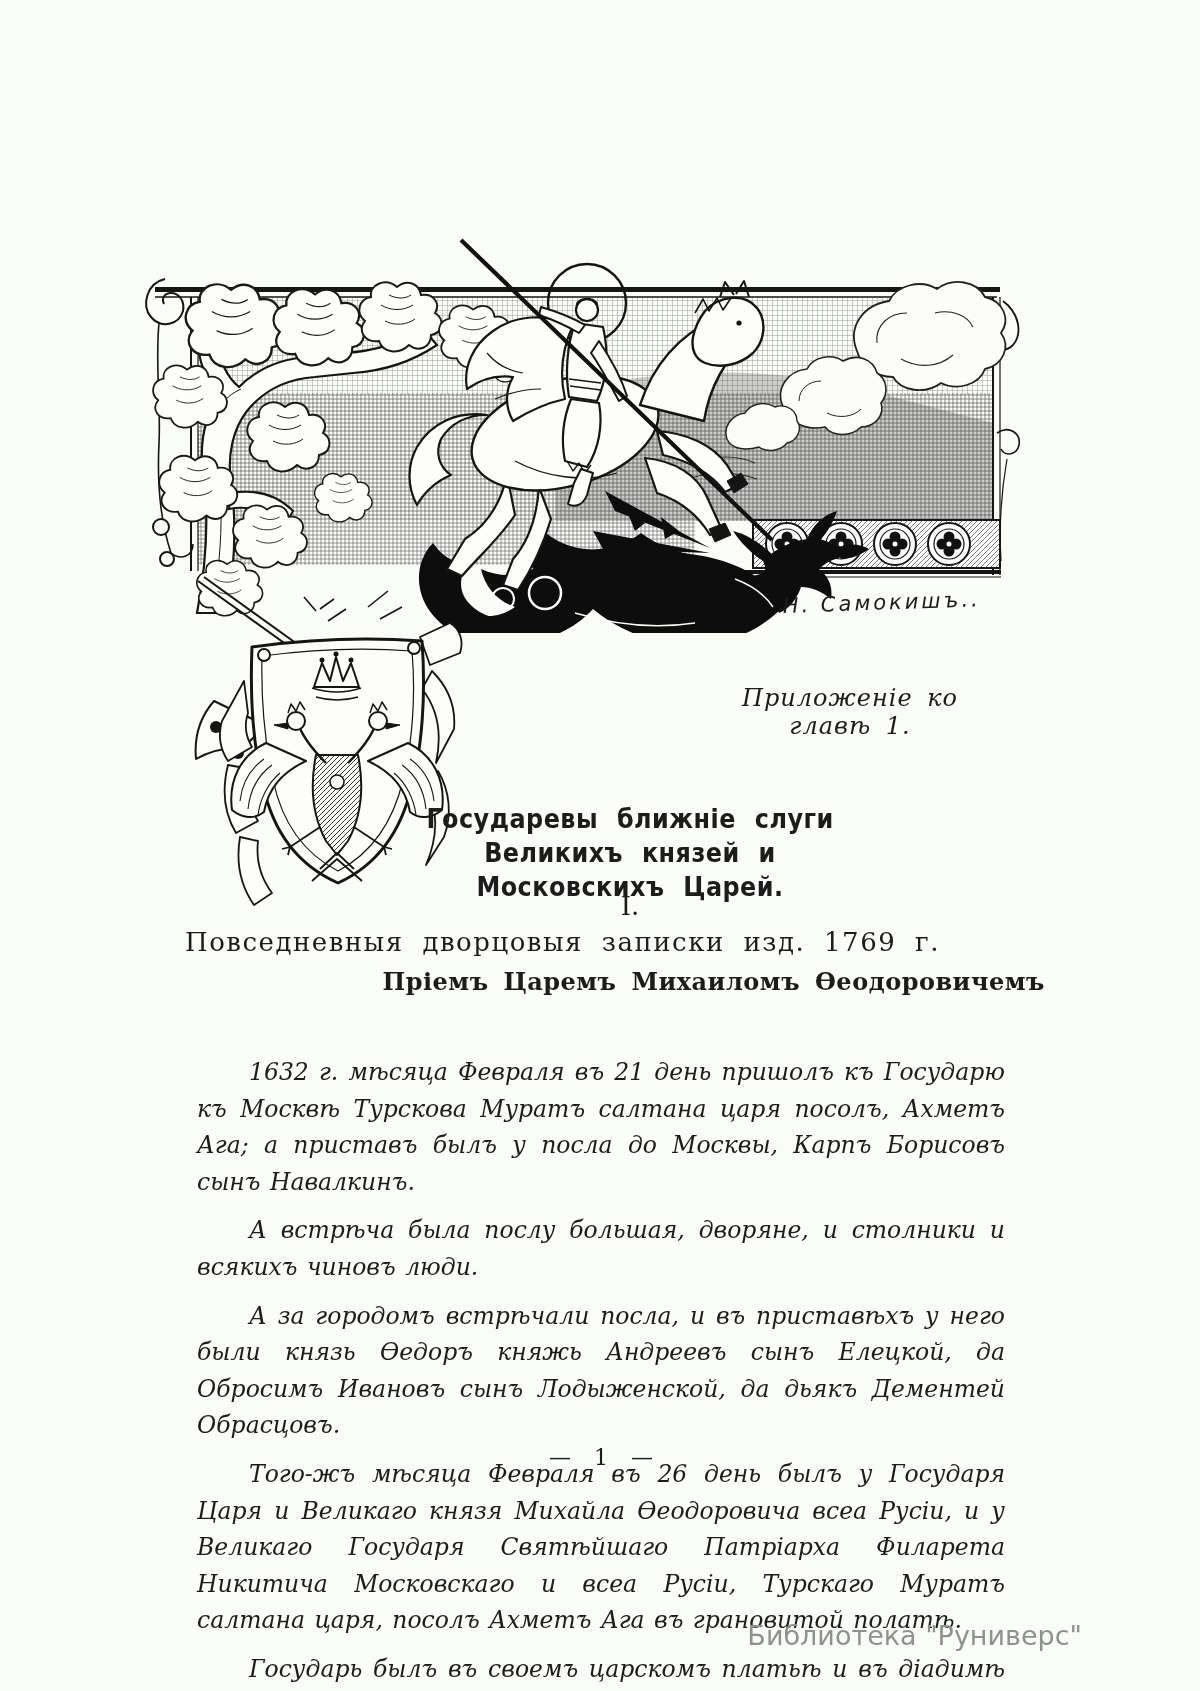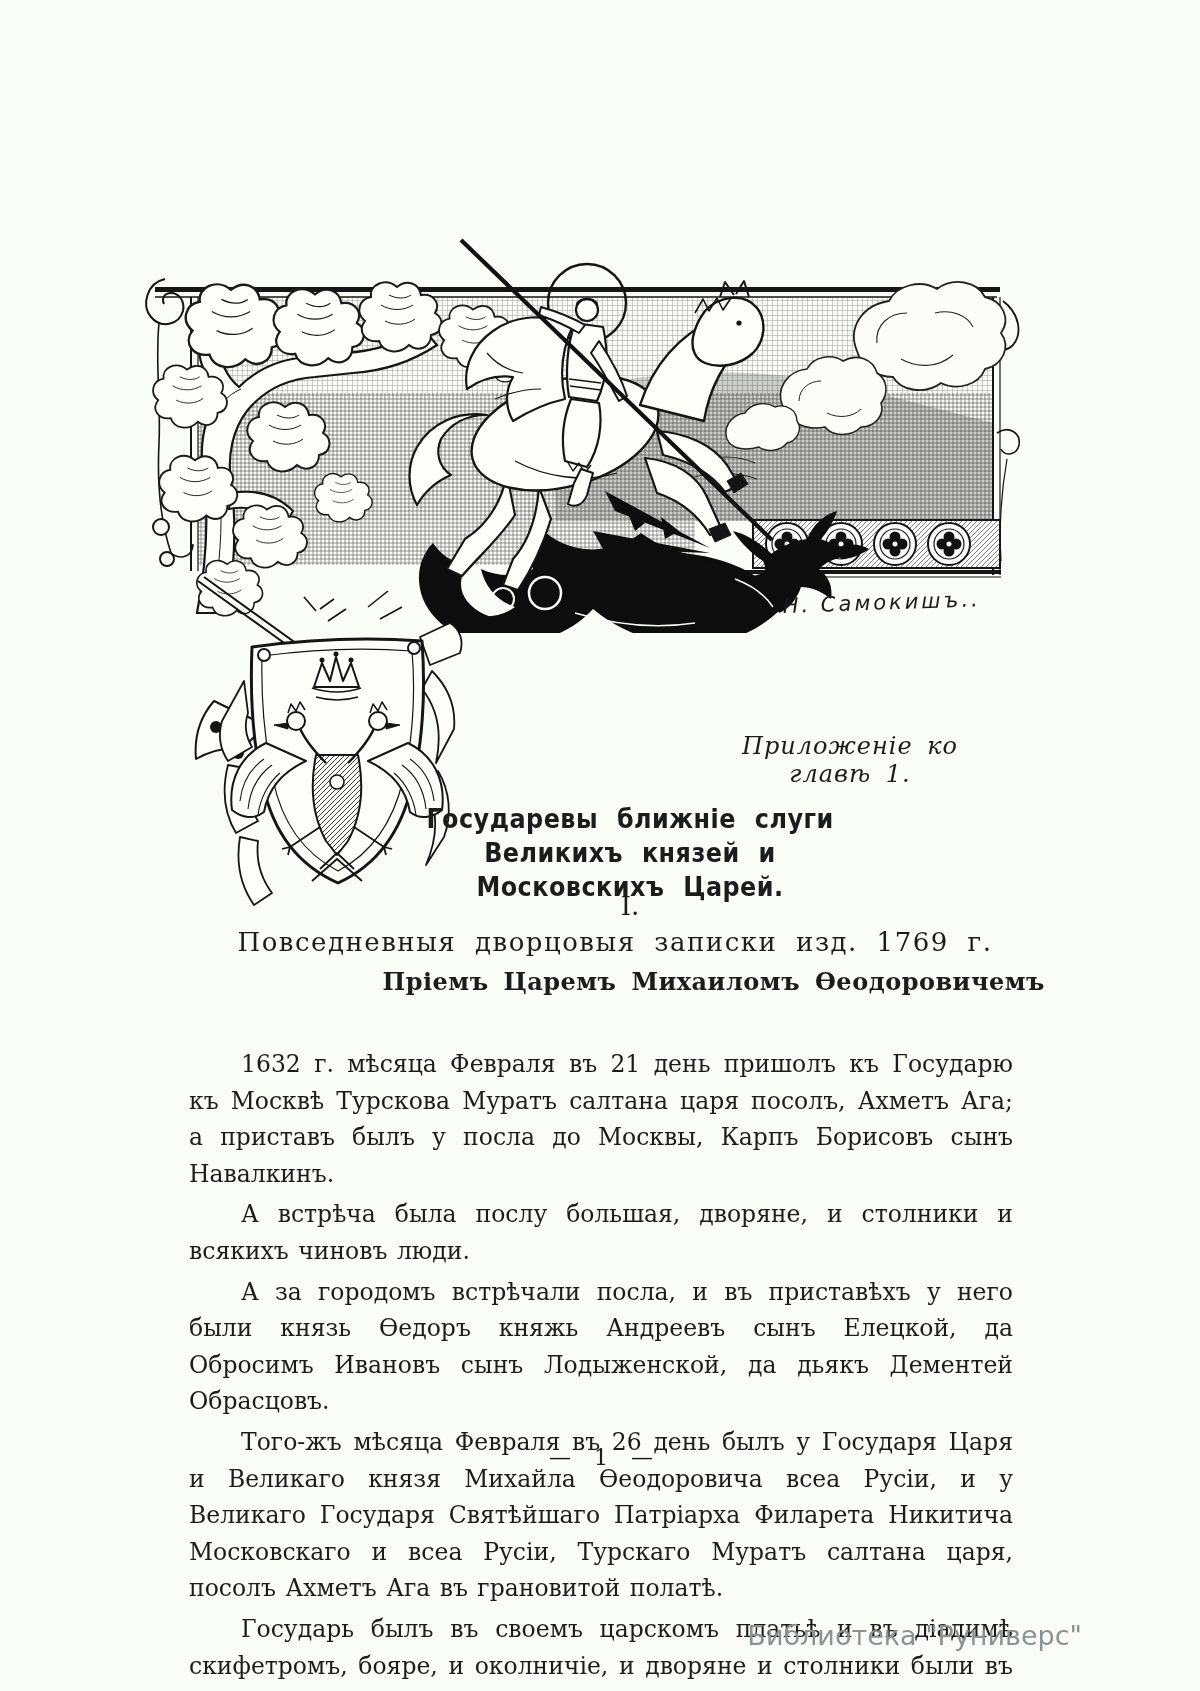--- a/index.html
+++ b/index.html
@@ -6,47 +6,47 @@
   body{
     width:1200px;height:1691px;position:relative;overflow:hidden;
     background:#fafcf7;color:#1c1c1c;
     font-family:"DejaVu Serif","Liberation Serif",serif;
   }
   .abs{position:absolute;}
   svg text{font-family:"DejaVu Sans","Liberation Sans",sans-serif;}
 
   .caption{
     left:700px;top:684px;width:300px;text-align:center;
-    font-style:italic;font-size:24px;letter-spacing:1px;word-spacing:6px;margin-top:48px;
+    font-style:italic;font-size:24px;letter-spacing:1px;word-spacing:6px;
   }
   .title-block{
     left:330px;top:802px;width:600px;text-align:center;
     font-family:"DejaVu Sans","Liberation Sans",sans-serif;
     font-weight:bold;font-size:26px;line-height:34px;
     letter-spacing:.5px;word-spacing:11px;
     transform:scaleX(.92);transform-origin:50% 50%;
   }
   .section-number{
     left:330px;top:891px;width:600px;text-align:center;
     font-size:26px;
   }
   .edition-line{
-    left:185px;top:927px;width:860px;text-align:center;
+    left:185px;top:927px;width:860px;
     font-size:26px;letter-spacing:1.5px;word-spacing:9px;
   }
   .heading{
     left:185px;top:966px;width:860px;text-align:right;
     font-weight:bold;font-size:24px;line-height:31px;
     letter-spacing:.5px;word-spacing:6px;
   }
   .body-text{
     left:185px;top:1042px;width:832px;
     font-size:23.5px;line-height:36.6px;text-align:justify;
   }
-  .body-text p{margin:4px;text-indent:52px;word-spacing:2px;}
+  .body-text p{margin:12px;text-indent:52px;word-spacing:2px;font-style:italic;}
   .page-number{
     left:185px;top:1445px;width:832px;text-align:center;
     font-size:22px;word-spacing:16px;
   }
   .watermark{
     right:118px;top:1620px;
     font-family:"DejaVu Sans","Liberation Sans",sans-serif;
     font-size:27px;
   }
 </style>

